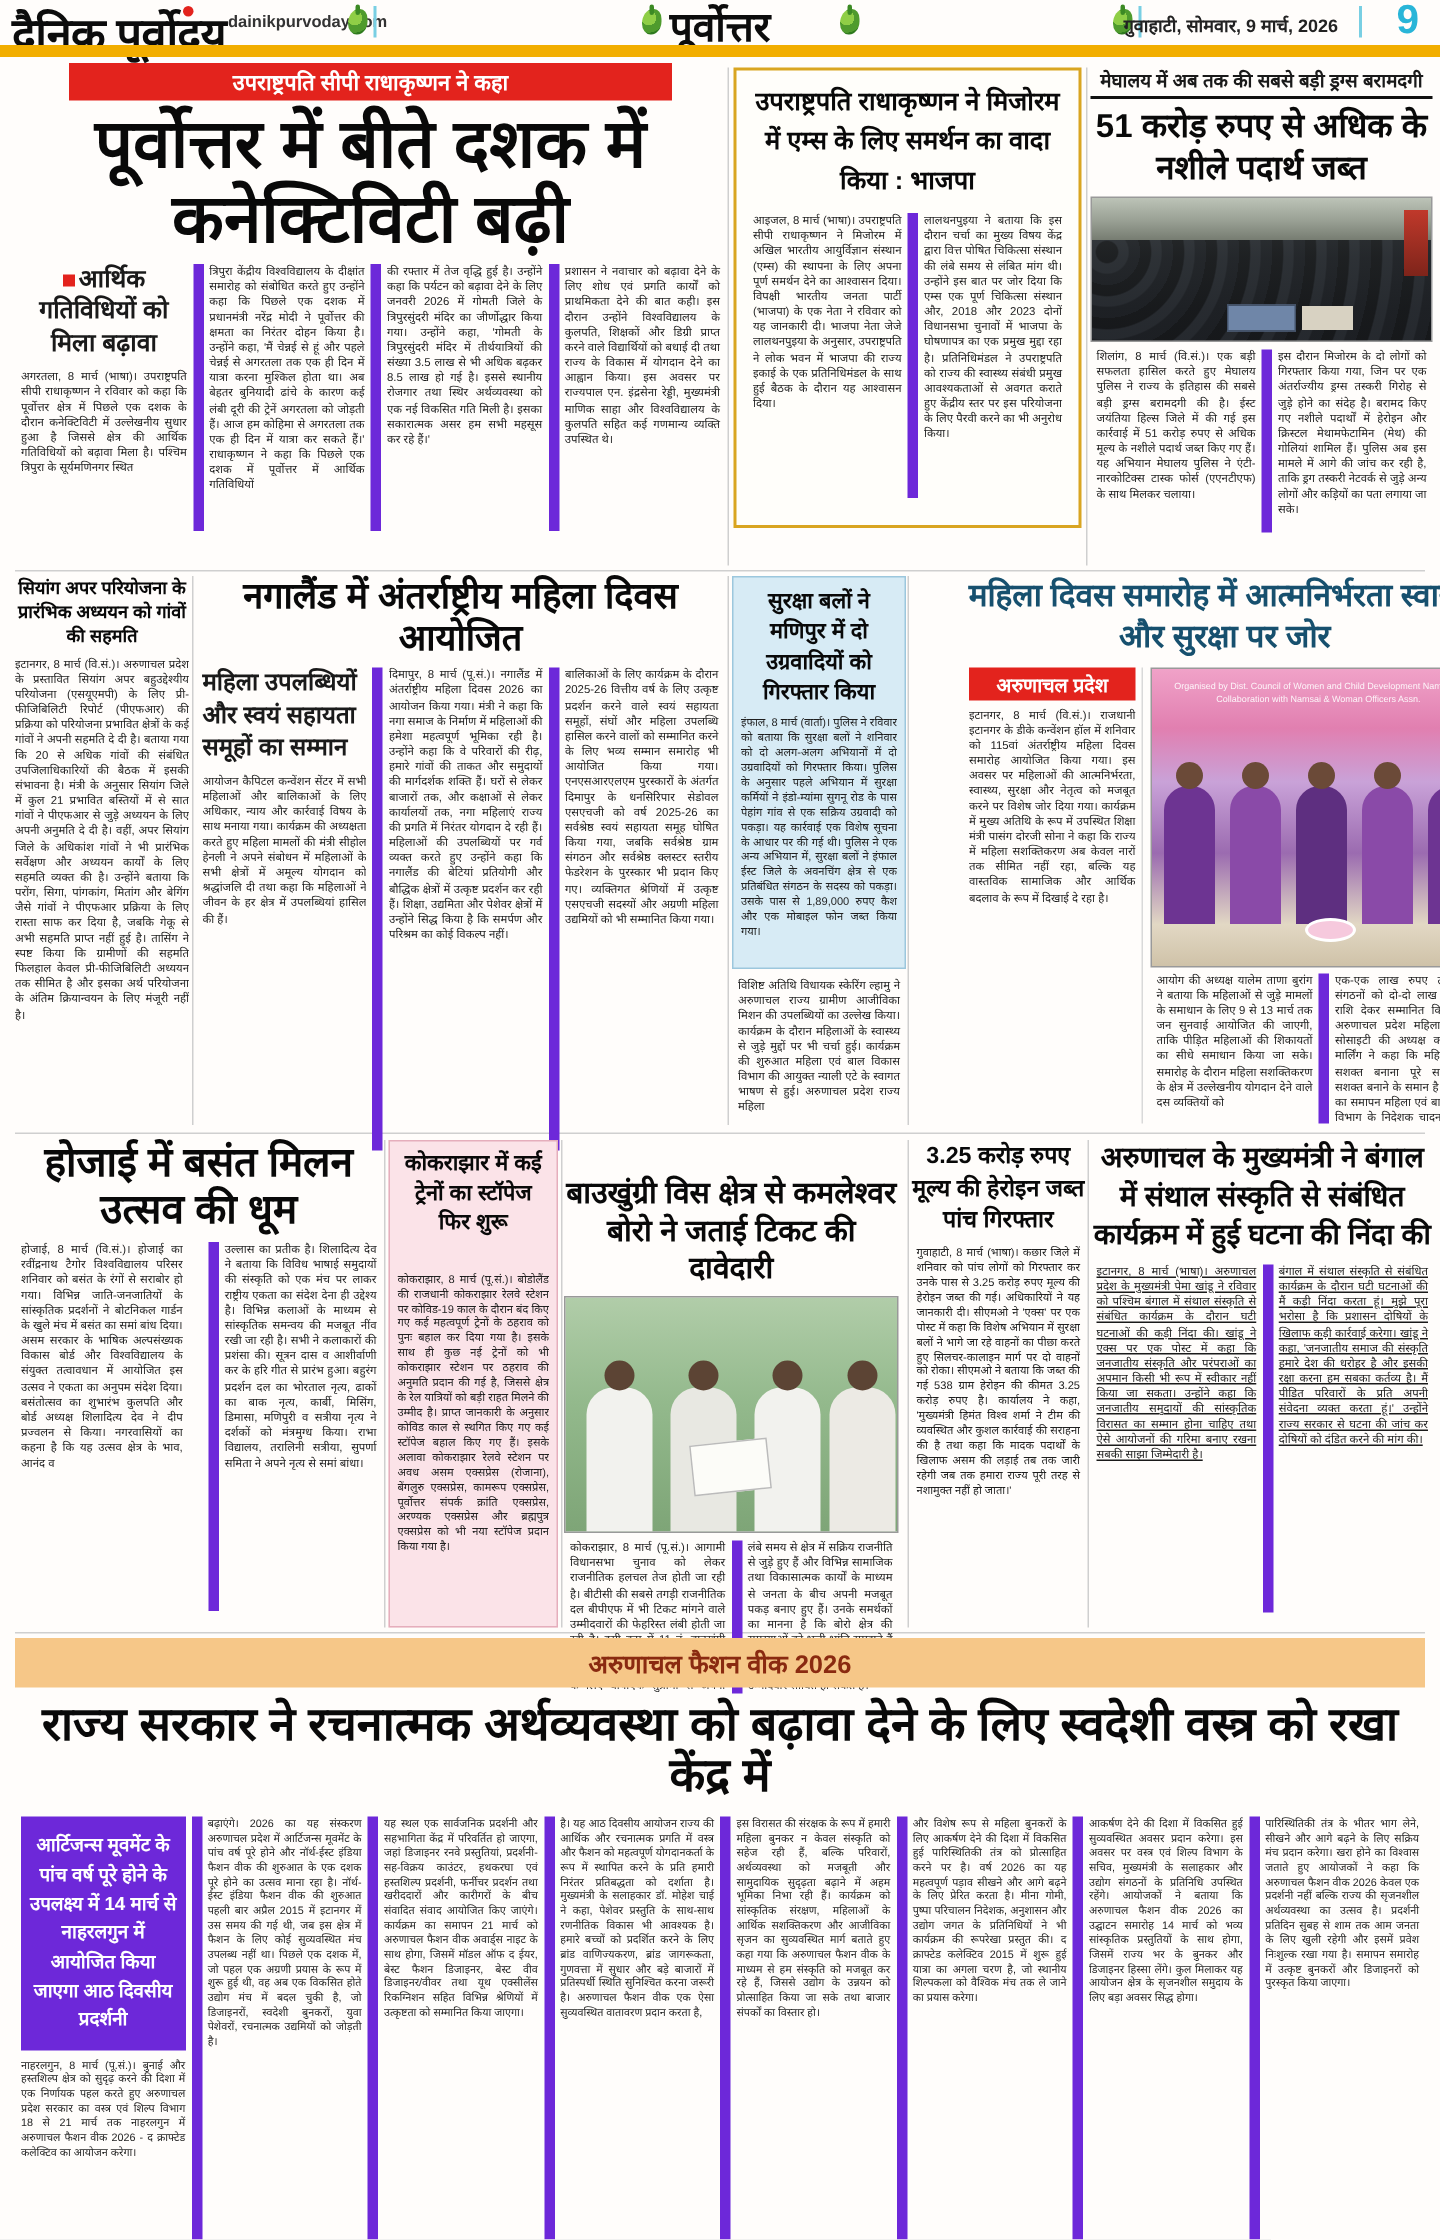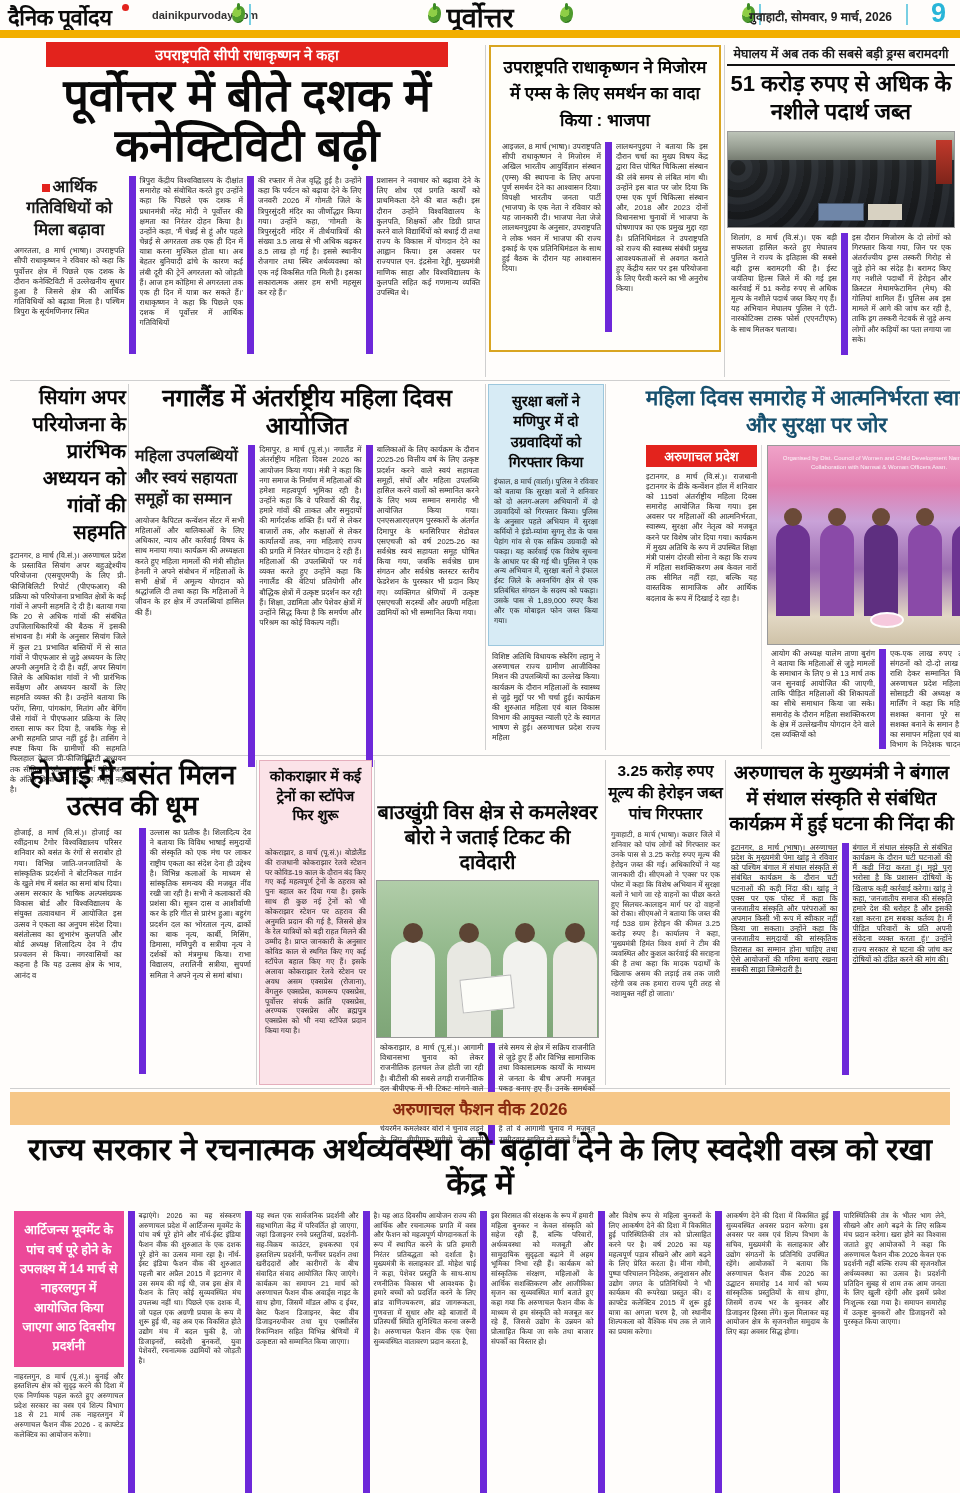--- a/index.html
+++ b/index.html
@@ -2,21 +2,21 @@
 <html><head>
 <meta charset="utf-8">
 <style>
   * { margin:0; padding:0; box-sizing:border-box; }
   html,body { background:#e8e8e8; }
   body { font-family:"Liberation Sans","DejaVu Sans",sans-serif; }
   .page { position:relative; width:960px; height:1493px; background:#fffdfb; margin:0 auto; overflow:hidden; color:#1a1a1a; }
 
   
   .masthead { position:absolute; left:0; top:0; width:100%; height:30px; }
-  .logo { position:absolute; left:8px; top:1px; font-size:22px; font-weight:900; letter-spacing:-0.5px; color:#0c0c0c; }
+  .logo { position:absolute; left:8px; top:1px; font-size:30px; font-weight:900; letter-spacing:-0.5px; color:#0c0c0c; }
   .logo-dot { position:absolute; left:122px; top:4px; width:7px; height:7px; border-radius:50%; background:#e3231d; }
   .website { position:absolute; left:152px; top:9px; font-size:11px; color:#333; font-weight:bold; }
   .edition { position:absolute; left:50%; transform:translateX(-50%); top:-2px; font-size:27px; font-weight:900; color:#0c0c0c; }
   .mdate { position:absolute; right:68px; top:8px; font-size:12px; font-weight:bold; color:#222; }
   .pageno { position:absolute; right:14px; top:-2px; font-size:27px; font-weight:900; color:#29b5d8; }
   .leaf { position:absolute; top:6px; width:13px; height:17px; border-radius:60% 40% 55% 45%; background:radial-gradient(circle at 35% 35%, #8fce46 0 35%, #4f9b2d 36% 70%, #2f7a1d 71% 100%); }
   .leaf::after { content:""; position:absolute; left:5px; top:-3px; width:3px; height:7px; background:#3c8a24; border-radius:2px; }
   .hrule-cyan { position:absolute; top:4px; width:2px; height:21px; background:#79cfe3; }
   .yellowbar { position:absolute; left:0; top:30px; width:100%; height:8px; background:#f2ae00; }
 
@@ -55,21 +55,21 @@
   .photo-drugs .crowd { position:absolute; left:0; top:28px; width:100%; height:70px;
      background:repeating-radial-gradient(circle at 10px 8px, #14161a 0 7px, #262a31 8px 14px, #1b1e24 15px 22px); opacity:.85; }
   .photo-drugs .box1 { position:absolute; left:40%; bottom:6px; width:46px; height:18px; background:#6f86a8; border:1px solid #44536a; }
   .photo-drugs .box2 { position:absolute; left:62%; bottom:7px; width:34px; height:16px; background:#d8d2c2; }
   .photo-drugs .sign { position:absolute; right:2px; top:8px; width:16px; height:44px; background:linear-gradient(180deg,#c0392b,#7e241a); }
   .drugs-body { margin-top:5px; height:122px; }
   .drugs-body > div { width:50%; height:122px; }
 
   
   .siang { position:absolute; left:10px; top:384px; width:116px; }
-  .siang-headline { font-size:20px; line-height:1.35;text-align:right; }
+  .siang-headline { font-size:12px; line-height:1.35; }
   .siang-body { margin-top:5px; height:288px; }
 
   
   .naga { position:absolute; left:131px; top:384px; width:352px; }
   .naga-headline { font-size:24px; line-height:1.15; }
   .naga-cols { margin-top:6px; height:322px; }
   .naga-cols > div { width:33.33%; height:322px; }
   .naga-sub { font-size:16px; font-weight:900; text-align:left; line-height:1.35; margin-bottom:6px; }
 
   
@@ -98,21 +98,21 @@
   
   .hojai { position:absolute; left:10px; top:760px; width:245px; }
   .hojai-headline { font-size:27px; line-height:1.15; }
   .hojai-body { margin-top:6px; height:246px;gap:13px; }
   .hojai-body > div { width:50%; height:246px; }
 
   .kokra { position:absolute; left:259px; top:760px; width:113px; height:325px; background:#fbe3e8; border:1px solid #e5aebc; padding:6px 5px; }
   .kokra-headline { font-size:14.5px; line-height:1.35; }
   .kokra-body { margin-top:22px; height:255px; font-size:7.4px; }
 
-  .bau { position:absolute; left:376px; top:800px; width:223px; }
+  .bau { position:absolute; left:376px; top:784px; width:223px; }
   .bau-headline { font-size:20px; line-height:1.25; }
   .photo-men { width:100%; height:158px; margin-top:5px;
      background:linear-gradient(180deg,#b1cda9 0%,#93b98c 45%,#7ea577 100%); }
   .photo-men .man { position:absolute; bottom:0; width:44px; height:96px; border-radius:18px 18px 0 0; background:#f2f2ee; }
   .photo-men .man::before { content:""; position:absolute; left:12px; top:-18px; width:20px; height:20px; border-radius:50%; background:#5c4434; }
   .photo-men .paper { position:absolute; left:38%; bottom:26px; width:52px; height:34px; background:#fcfcf8; border:1px solid #bbb; transform:rotate(-6deg); }
   .bau-body { margin-top:5px; height:102px; }
   .bau-body > div { width:50%; height:102px; }
 
   .heroin { position:absolute; left:608px; top:760px; width:115px; }
@@ -123,21 +123,21 @@
   .santhal-headline { font-size:19px; line-height:1.35; }
   .santhal-body { margin-top:6px; height:232px;text-decoration:underline; }
   .santhal-body > div { width:50%; height:232px; }
 
   
   .fashion { position:absolute; left:10px; top:1092px; width:940px; }
   .fashion-bar { background:#f6c788; color:#8a2a10; font-weight:900; font-size:17px; text-align:center; padding:5px 0; }
   .fashion-headline { font-size:31px; line-height:1.1; margin-top:8px; }
   .fashion-cols { margin-top:10px; height:298px; }
   .fashion-cols > div { width:12.5%; height:298px; font-size:7.2px; }
-  .fashion-redbox { background:#ec4899; color:#fff; font-weight:bold; font-size:12.5px; line-height:1.55; text-align:center; padding:10px 4px; margin-bottom:5px; }
+  .fashion-redbox { background:#6d28d9; color:#fff; font-weight:bold; font-size:12.5px; line-height:1.55; text-align:center; padding:10px 4px; margin-bottom:5px; }
 </style>
 </head>
 <body>
 
 <div class="page">
 
   <div class="masthead">
     <div class="logo">दैनिक पूर्वोदय</div>
     <span class="logo-dot"></span>
     <div class="website">dainikpurvoday.com</div>

